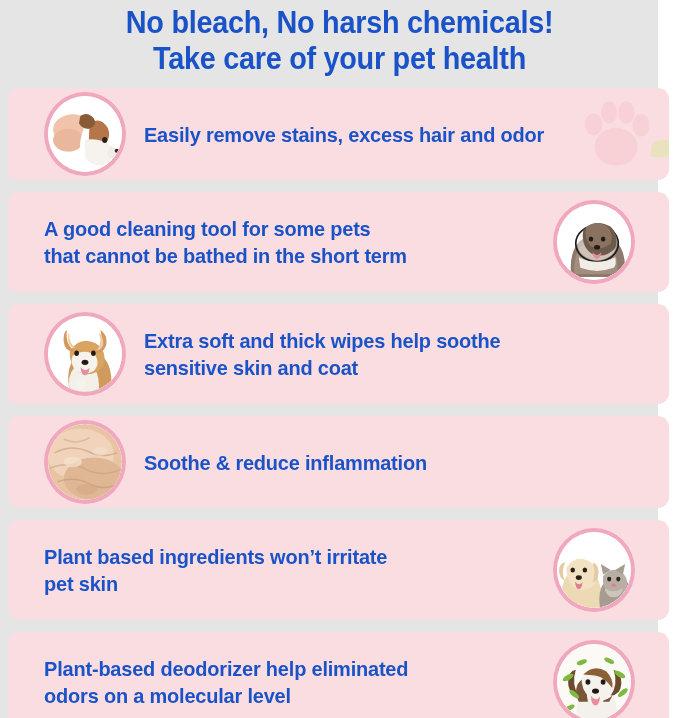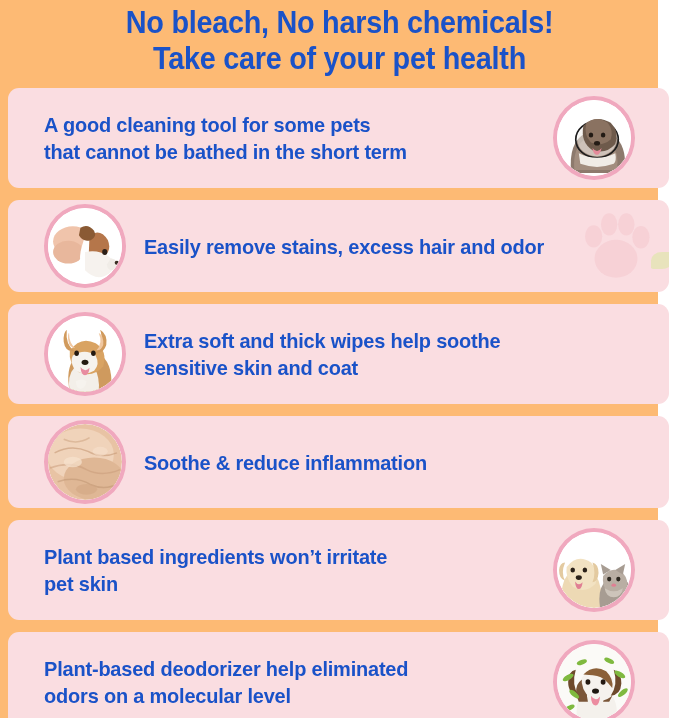--- a/index.html
+++ b/index.html
@@ -2,21 +2,21 @@
 <html><head>
 <meta charset="utf-8">
 <style>
   * { box-sizing: border-box; margin: 0; padding: 0; }
   html, body {
     width: 679px; height: 718px;
     background: #ffffff;
     font-family: "Liberation Sans", sans-serif;
     overflow: hidden;
   }
-  #page { position: relative; width: 658px; height: 718px; background: #fdba74; }
+  #page { position: relative; width: 658px; height: 718px; background: #e5e5e5; }
 
   
   .headline {
     width: 679px;
     text-align: center;
     color: #1a52c8;
     font-weight: bold;
     font-size: 31px;
     line-height: 36px;
     letter-spacing: -0.3px;
@@ -96,20 +96,50 @@
 
 <div id="page">
 
   <div class="headline">
     <span class="hl-line">No bleach, No harsh chemicals!</span>
     <span class="hl-line">Take care of your pet health</span>
   </div>
 
   <div class="bands">
 
+    <div class="band img-left">
+      <div class="photo left">
+        <div class="photo-inner">
+          <svg class="svg-fill" viewBox="0 0 100 100" preserveAspectRatio="xMidYMid slice">
+            <rect width="100" height="100" fill="#ffffff"></rect>
+            <ellipse cx="34" cy="44" rx="26" ry="20" fill="#f0c4ab"></ellipse>
+            <ellipse cx="28" cy="58" rx="20" ry="15" fill="#e8b79c"></ellipse>
+            <path d="M50 38 q18 -8 30 10 q8 16 -4 30 q-14 14 -28 2 q-10 -12 2 -42 z" fill="#ffffff"></path>
+            <path d="M56 36 q14 -10 24 6 q5 12 -3 20 q-12 10 -22 -2 z" fill="#b5764a"></path>
+            <path d="M50 58 q20 -4 34 8 q8 10 -2 20 q-16 12 -32 -4 z" fill="#f6f2ee"></path>
+            <ellipse cx="76" cy="58" rx="3.4" ry="3.9" fill="#2b2018"></ellipse>
+            <path d="M84 66 q10 2 10 9 q-1 7 -9 7 q-6 -1 -6 -8 z" fill="#f0ece7"></path>
+            <ellipse cx="92" cy="72" rx="3" ry="2.6" fill="#3a2c22"></ellipse>
+            <path d="M44 26 q10 -6 18 4 q4 8 -4 12 q-10 4 -16 -6 z" fill="#8a5a34"></path>
+          </svg>
+        </div>
+      </div>
+      <div class="band-text">
+        <span class="tline">Easily remove stains, excess hair and odor</span>
+      </div>
+      <svg class="paw" viewBox="0 0 100 100">
+        <ellipse cx="50" cy="66" rx="25" ry="22" fill="#f4c3ca"></ellipse>
+        <ellipse cx="24" cy="40" rx="10" ry="13" fill="#f4c3ca"></ellipse>
+        <ellipse cx="42" cy="26" rx="9.5" ry="13" fill="#f4c3ca"></ellipse>
+        <ellipse cx="62" cy="26" rx="9.5" ry="13" fill="#f4c3ca"></ellipse>
+        <ellipse cx="79" cy="41" rx="10" ry="13" fill="#f4c3ca"></ellipse>
+      </svg>
+      <div class="leaf-deco"></div>
+    </div>
+
     <div class="band img-right tall">
       <div class="band-text">
         <span class="tline">A good cleaning tool for some pets</span>
         <span class="tline">that cannot be bathed in the short term</span>
       </div>
       <div class="photo right">
         <div class="photo-inner">
           <svg class="svg-fill" viewBox="0 0 100 100" preserveAspectRatio="xMidYMid slice">
             <rect width="100" height="100" fill="#ffffff"></rect>
             <path d="M20 96 q-4 -40 18 -52 q24 -12 42 6 q14 16 10 46 z" fill="#8d7a6d"></path>
@@ -119,50 +149,20 @@
             <path d="M36 34 q16 -16 36 -4 q12 12 6 28 q-12 14 -30 8 q-16 -10 -12 -32 z" fill="#6e5a4b"></path>
             <path d="M40 30 q14 -10 28 0 q8 10 4 22 q-12 10 -26 4 q-10 -10 -6 -26 z" fill="#8a7261"></path>
             <ellipse cx="46" cy="46" rx="3" ry="3.4" fill="#221a14"></ellipse>
             <ellipse cx="62" cy="46" rx="3" ry="3.4" fill="#221a14"></ellipse>
             <ellipse cx="54" cy="57" rx="4" ry="3" fill="#241b15"></ellipse>
             <path d="M48 63 q6 8 12 0 q-2 9 -6 9 q-5 0 -6 -9 z" fill="#e48a9a"></path>
             <path d="M30 70 q24 12 48 0 q2 10 -2 14 q-22 8 -44 0 z" fill="#f0ece6"></path>
           </svg>
         </div>
       </div>
-    </div>
-
-    <div class="band img-left">
-      <div class="photo left">
-        <div class="photo-inner">
-          <svg class="svg-fill" viewBox="0 0 100 100" preserveAspectRatio="xMidYMid slice">
-            <rect width="100" height="100" fill="#ffffff"></rect>
-            <ellipse cx="34" cy="44" rx="26" ry="20" fill="#f0c4ab"></ellipse>
-            <ellipse cx="28" cy="58" rx="20" ry="15" fill="#e8b79c"></ellipse>
-            <path d="M50 38 q18 -8 30 10 q8 16 -4 30 q-14 14 -28 2 q-10 -12 2 -42 z" fill="#ffffff"></path>
-            <path d="M56 36 q14 -10 24 6 q5 12 -3 20 q-12 10 -22 -2 z" fill="#b5764a"></path>
-            <path d="M50 58 q20 -4 34 8 q8 10 -2 20 q-16 12 -32 -4 z" fill="#f6f2ee"></path>
-            <ellipse cx="76" cy="58" rx="3.4" ry="3.9" fill="#2b2018"></ellipse>
-            <path d="M84 66 q10 2 10 9 q-1 7 -9 7 q-6 -1 -6 -8 z" fill="#f0ece7"></path>
-            <ellipse cx="92" cy="72" rx="3" ry="2.6" fill="#3a2c22"></ellipse>
-            <path d="M44 26 q10 -6 18 4 q4 8 -4 12 q-10 4 -16 -6 z" fill="#8a5a34"></path>
-          </svg>
-        </div>
-      </div>
-      <div class="band-text">
-        <span class="tline">Easily remove stains, excess hair and odor</span>
-      </div>
-      <svg class="paw" viewBox="0 0 100 100">
-        <ellipse cx="50" cy="66" rx="25" ry="22" fill="#f4c3ca"></ellipse>
-        <ellipse cx="24" cy="40" rx="10" ry="13" fill="#f4c3ca"></ellipse>
-        <ellipse cx="42" cy="26" rx="9.5" ry="13" fill="#f4c3ca"></ellipse>
-        <ellipse cx="62" cy="26" rx="9.5" ry="13" fill="#f4c3ca"></ellipse>
-        <ellipse cx="79" cy="41" rx="10" ry="13" fill="#f4c3ca"></ellipse>
-      </svg>
-      <div class="leaf-deco"></div>
     </div>
 
     <div class="band img-left tall">
       <div class="photo left">
         <div class="photo-inner">
           <svg class="svg-fill" viewBox="0 0 100 100" preserveAspectRatio="xMidYMid slice">
             <rect width="100" height="100" fill="#ffffff"></rect>
             <path d="M30 100 q-6 -30 6 -44 q16 -16 36 -4 q16 14 12 48 z" fill="#cf9a5e"></path>
             <path d="M30 100 q-4 -22 6 -32 q14 -10 26 0 q8 12 6 32 z" fill="#f3efe9"></path>
             <path d="M30 46 q14 -20 34 -10 q16 10 10 30 q-14 16 -32 8 q-14 -12 -12 -28 z" fill="#d9a362"></path>

